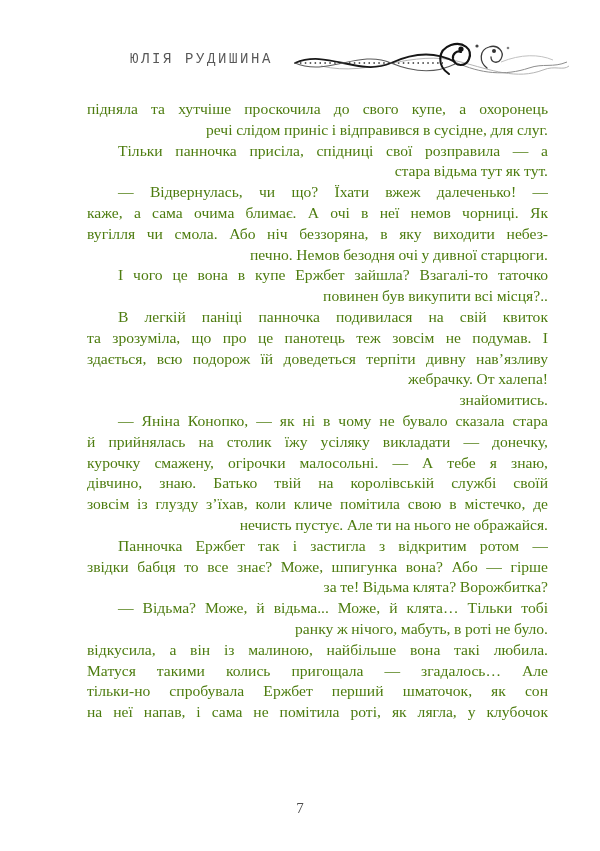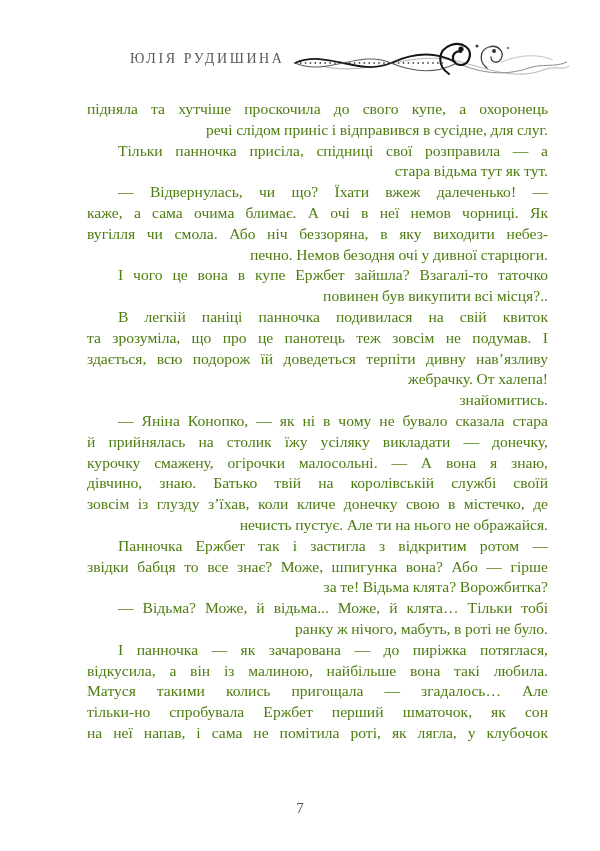--- a/index.html
+++ b/index.html
@@ -7,21 +7,21 @@
     position: relative;
     width: 600px;
     height: 851px;
     background: #ffffff;
     font-family: "Liberation Serif", "DejaVu Serif", serif;
     overflow: hidden;
   }
   .running-head {
     position: absolute;
     top: 40px; left: 0;
-    width: 600px; height: 48px;
+    width: 600px; height: 48px; font-family: Liberation Mono, monospace;
   }
   .author {
     position: absolute;
     left: 130px; top: 11px;
     font-size: 14px;
     letter-spacing: 2.6px;
     color: #585858;
     white-space: nowrap;
   }
   .flourish {
@@ -83,30 +83,29 @@
       <div class="line">печно. Немов безодня очі у дивної старцюги.</div>
       <div class="line indent just">І чого це вона в купе Ержбет зайшла? Взагалі-то таточко</div>
       <div class="line">повинен був викупити всі місця?..</div>
       <div class="line indent just">В легкій паніці панночка подивилася на свій квиток</div>
       <div class="line just">та зрозуміла, що про це панотець теж зовсім не подумав. І</div>
       <div class="line just">здається, всю подорож їй доведеться терпіти дивну нав’язливу</div>
       <div class="line">жебрачку. От халепа!</div>
       <div class="line">знайомитись.</div>
       <div class="line indent just">— Яніна Конопко, — як ні в чому не бувало сказала стара</div>
       <div class="line just">й прийнялась на столик їжу усіляку викладати — донечку,</div>
-      <div class="line just">курочку смажену, огірочки малосольні. — А вона я знаю,</div>
+      <div class="line just">курочку смажену, огірочки малосольні. — А тебе я знаю,</div>
       <div class="line just">дівчино, знаю. Батько твій на королівській службі своїй</div>
-      <div class="line just">зовсім із глузду з’їхав, коли кличе донечку свою в містечко, де</div>
+      <div class="line just">зовсім із глузду з’їхав, коли кличе помітила свою в містечко, де</div>
       <div class="line">нечисть пустує. Але ти на нього не ображайся.</div>
       <div class="line indent just">Панночка Ержбет так і застигла з відкритим ротом —</div>
       <div class="line just">звідки бабця то все знає? Може, шпигунка вона? Або — гірше</div>
       <div class="line">за те! Відьма клята? Ворожбитка?</div>
       <div class="line indent just">— Відьма? Може, й відьма... Може, й клята… Тільки тобі</div>
       <div class="line">ранку ж нічого, мабуть, в роті не було.</div>
-      <div class="line indent just">І панночка — як зачарована — до пиріжка потяглася,</div>
       <div class="line just">відкусила, а він із малиною, найбільше вона такі любила.</div>
       <div class="line just">Матуся такими колись пригощала — згадалось… Але</div>
       <div class="line just">тільки-но спробувала Ержбет перший шматочок, як сон</div>
       <div class="line just">на неї напав, і сама не помітила роті, як лягла, у клубочок</div>
     </main>
 
   <footer class="folio">
     <span>7</span>
   </footer>
 

